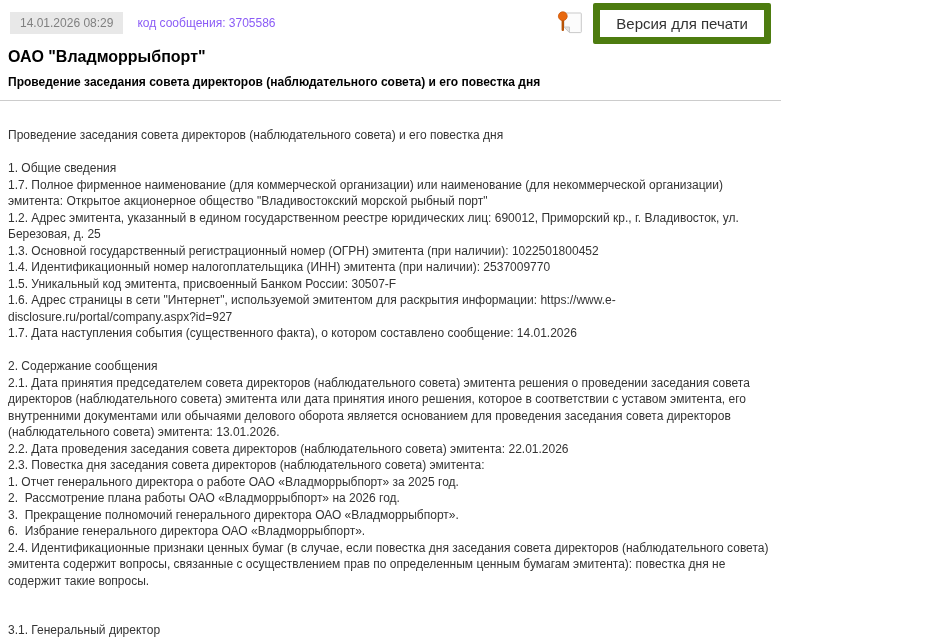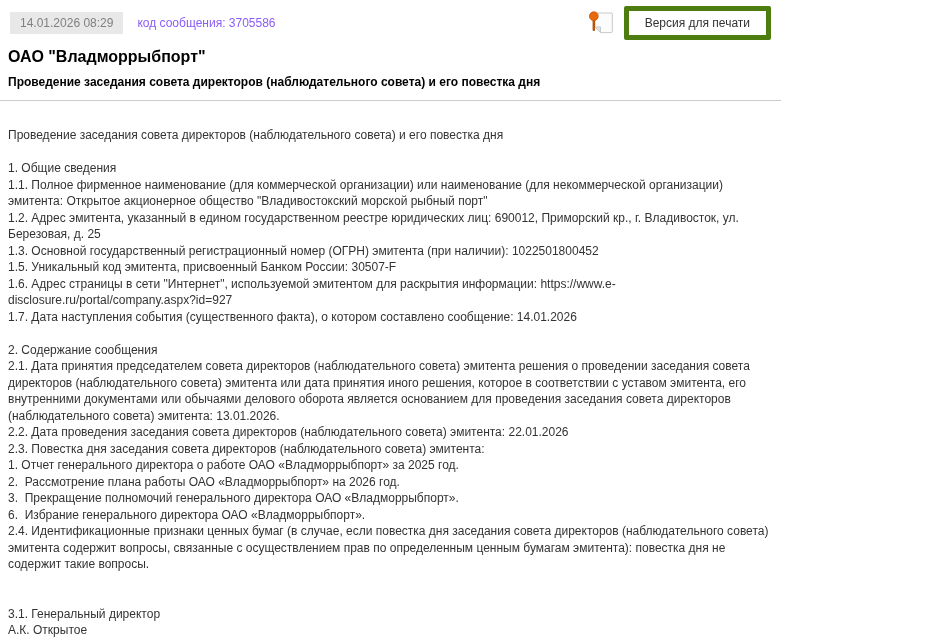--- a/index.html
+++ b/index.html
@@ -37,24 +37,24 @@
   }
   .spacer { flex: 1 1 auto; }
   .note-icon {
     width: 26px;
     height: 28px;
     margin-right: 10px;
     display: inline-block;
   }
   .print-btn {
     font-family: "Liberation Sans", sans-serif;
-    font-size: 12px;
+    font-size: 15px;
     color: #333333;
     background: #ffffff;
-    border: 5px solid #4d7c0f;
+    border: 7px solid #4d7c0f;
     border-radius: 2px;
     padding: 5px 16px;
     margin-right: 2px;
     cursor: pointer;
     white-space: nowrap;
   }
   .title-block { padding: 4px 10px 0 8px; }
   .company-title {
     font-size: 16px;
     font-weight: bold;
@@ -108,23 +108,24 @@
     <h1 class="company-title">ОАО "Владморрыбпорт"</h1>
     <h2 class="message-subject">Проведение заседания совета директоров (наблюдательного совета) и его повестка дня</h2>
   </div>
 
   <hr class="divider">
 
   <div class="body-text">
       <div class="line">Проведение заседания совета директоров (наблюдательного совета) и его повестка дня</div>
       <div class="line"></div>
       <div class="line">1. Общие сведения</div>
-      <div class="line">1.1. Полное фирменное наименование (для коммерческой организации) или наименование (для некоммерческой организации) эмитента: Открытое акционерное общество "Владивостокский морской рыбный порт"</div>
+      <div class="line">1.7. Полное фирменное наименование (для коммерческой организации) или наименование (для некоммерческой организации) эмитента: Открытое акционерное общество "Владивостокский морской рыбный порт"</div>
       <div class="line">1.2. Адрес эмитента, указанный в едином государственном реестре юридических лиц: 690012, Приморский кр., г. Владивосток, ул. Березовая, д. 25</div>
       <div class="line">1.3. Основной государственный регистрационный номер (ОГРН) эмитента (при наличии): 1022501800452</div>
+      <div class="line">1.4. Идентификационный номер налогоплательщика (ИНН) эмитента (при наличии): 2537009770</div>
       <div class="line">1.5. Уникальный код эмитента, присвоенный Банком России: 30507-F</div>
       <div class="line">1.6. Адрес страницы в сети "Интернет", используемой эмитентом для раскрытия информации: https://www.e-disclosure.ru/portal/company.aspx?id=927</div>
       <div class="line">1.7. Дата наступления события (существенного факта), о котором составлено сообщение: 14.01.2026</div>
       <div class="line"></div>
       <div class="line">2. Содержание сообщения</div>
       <div class="line">2.1. Дата принятия председателем совета директоров (наблюдательного совета) эмитента решения о проведении заседания совета директоров (наблюдательного совета) эмитента или дата принятия иного решения, которое в соответствии с уставом эмитента, его внутренними документами или обычаями делового оборота является основанием для проведения заседания совета директоров (наблюдательного совета) эмитента: 13.01.2026.</div>
       <div class="line">2.2. Дата проведения заседания совета директоров (наблюдательного совета) эмитента: 22.01.2026</div>
       <div class="line">2.3. Повестка дня заседания совета директоров (наблюдательного совета) эмитента:</div>
       <div class="line">1. Отчет генерального директора о работе ОАО «Владморрыбпорт» за 2025 год.</div>
       <div class="line">2.  Рассмотрение плана работы ОАО «Владморрыбпорт» на 2026 год.</div>

